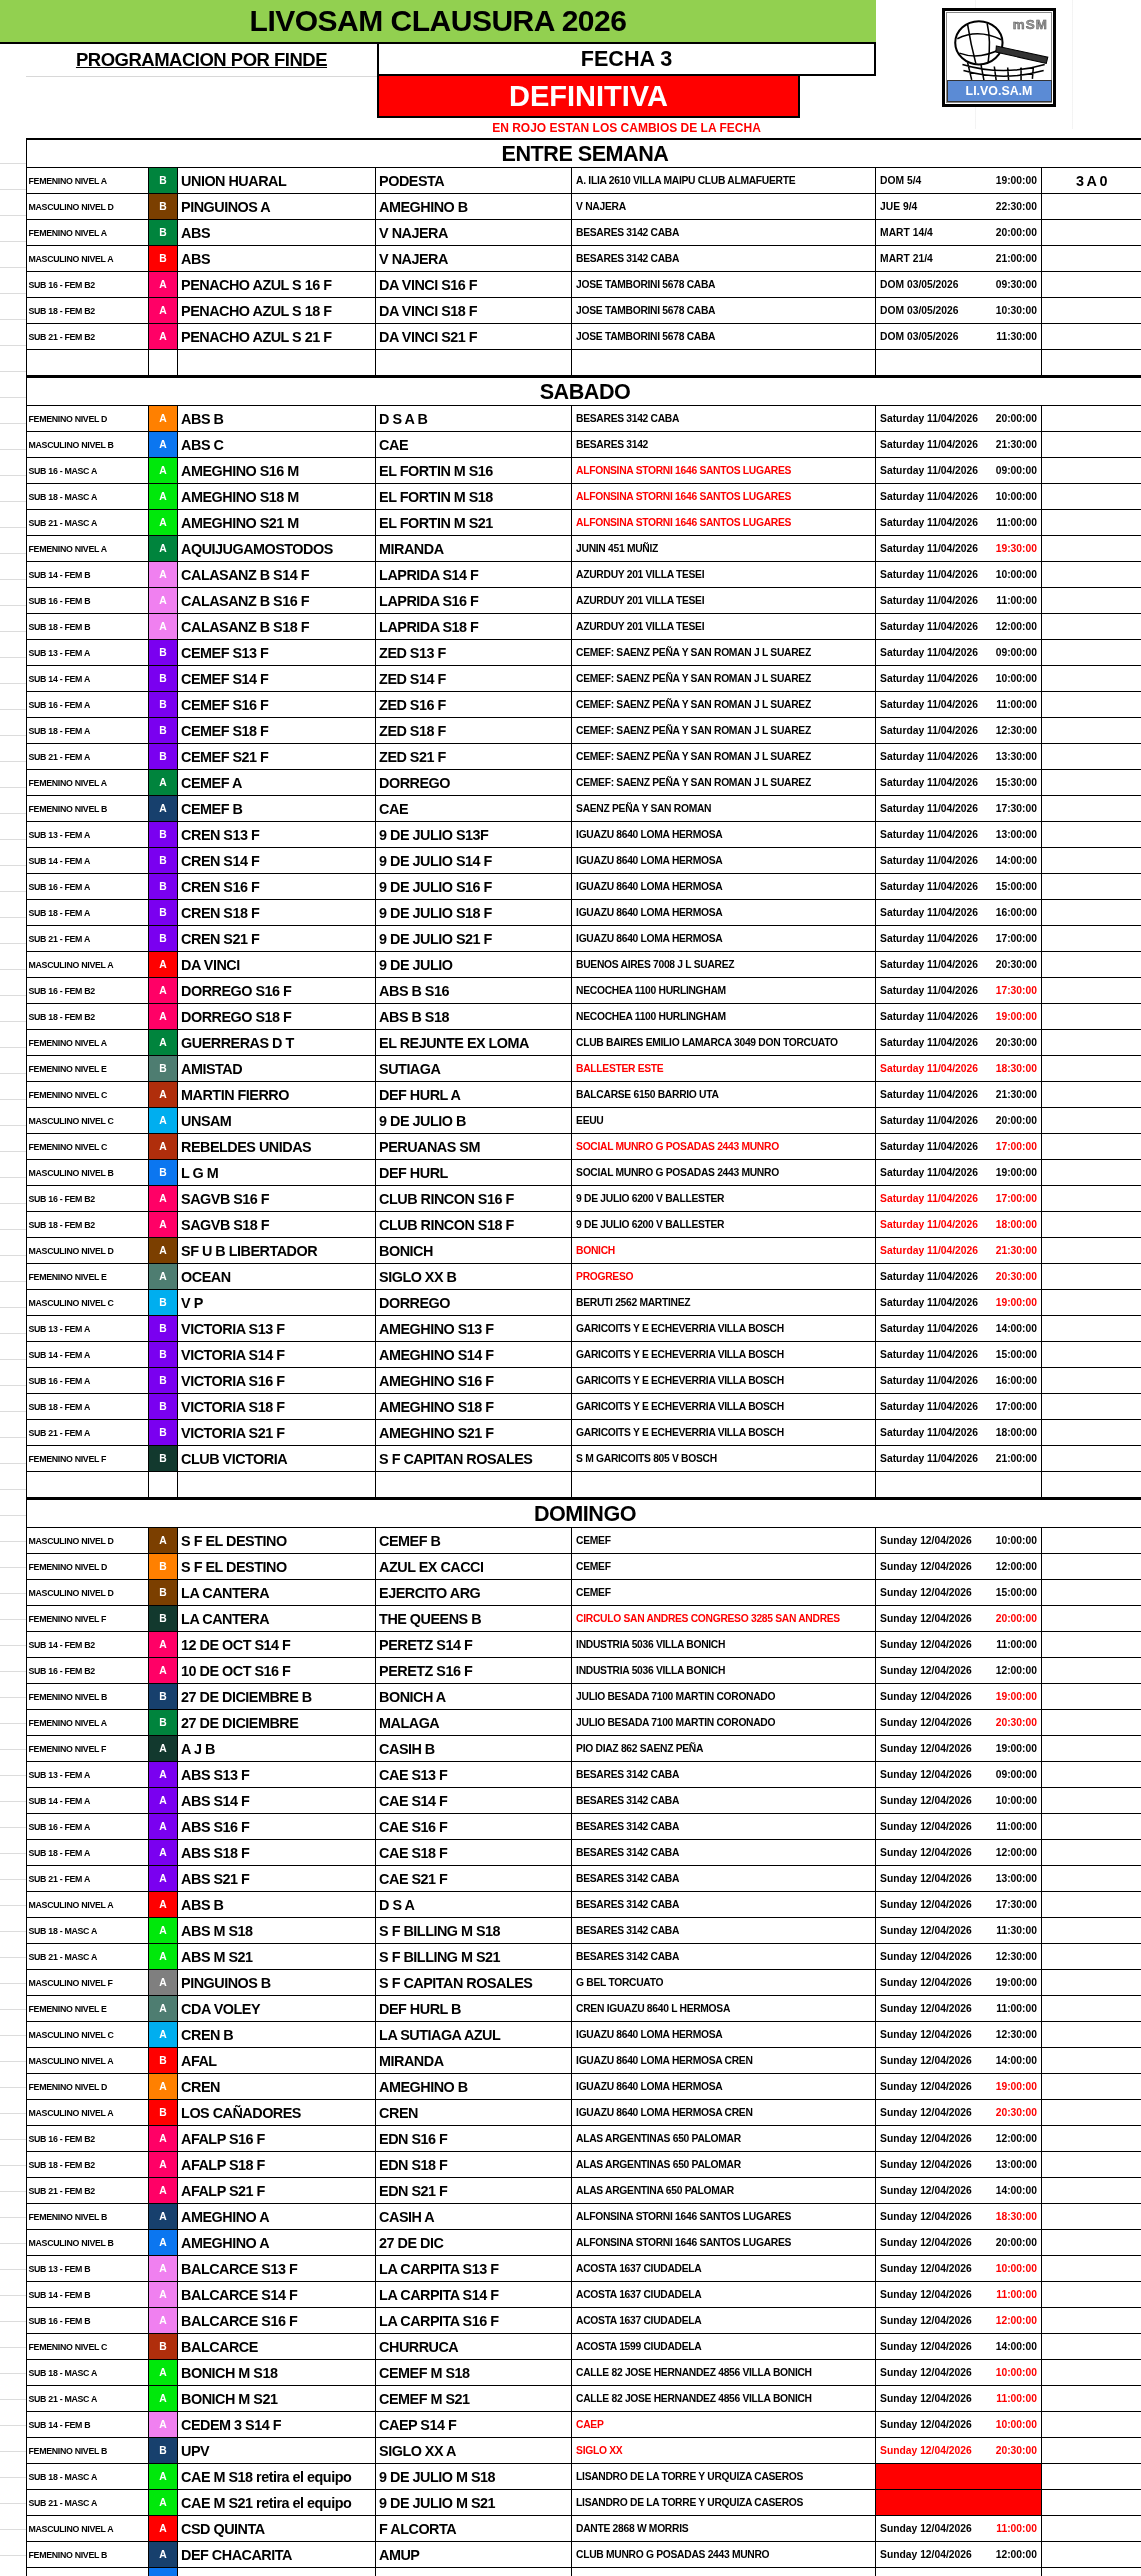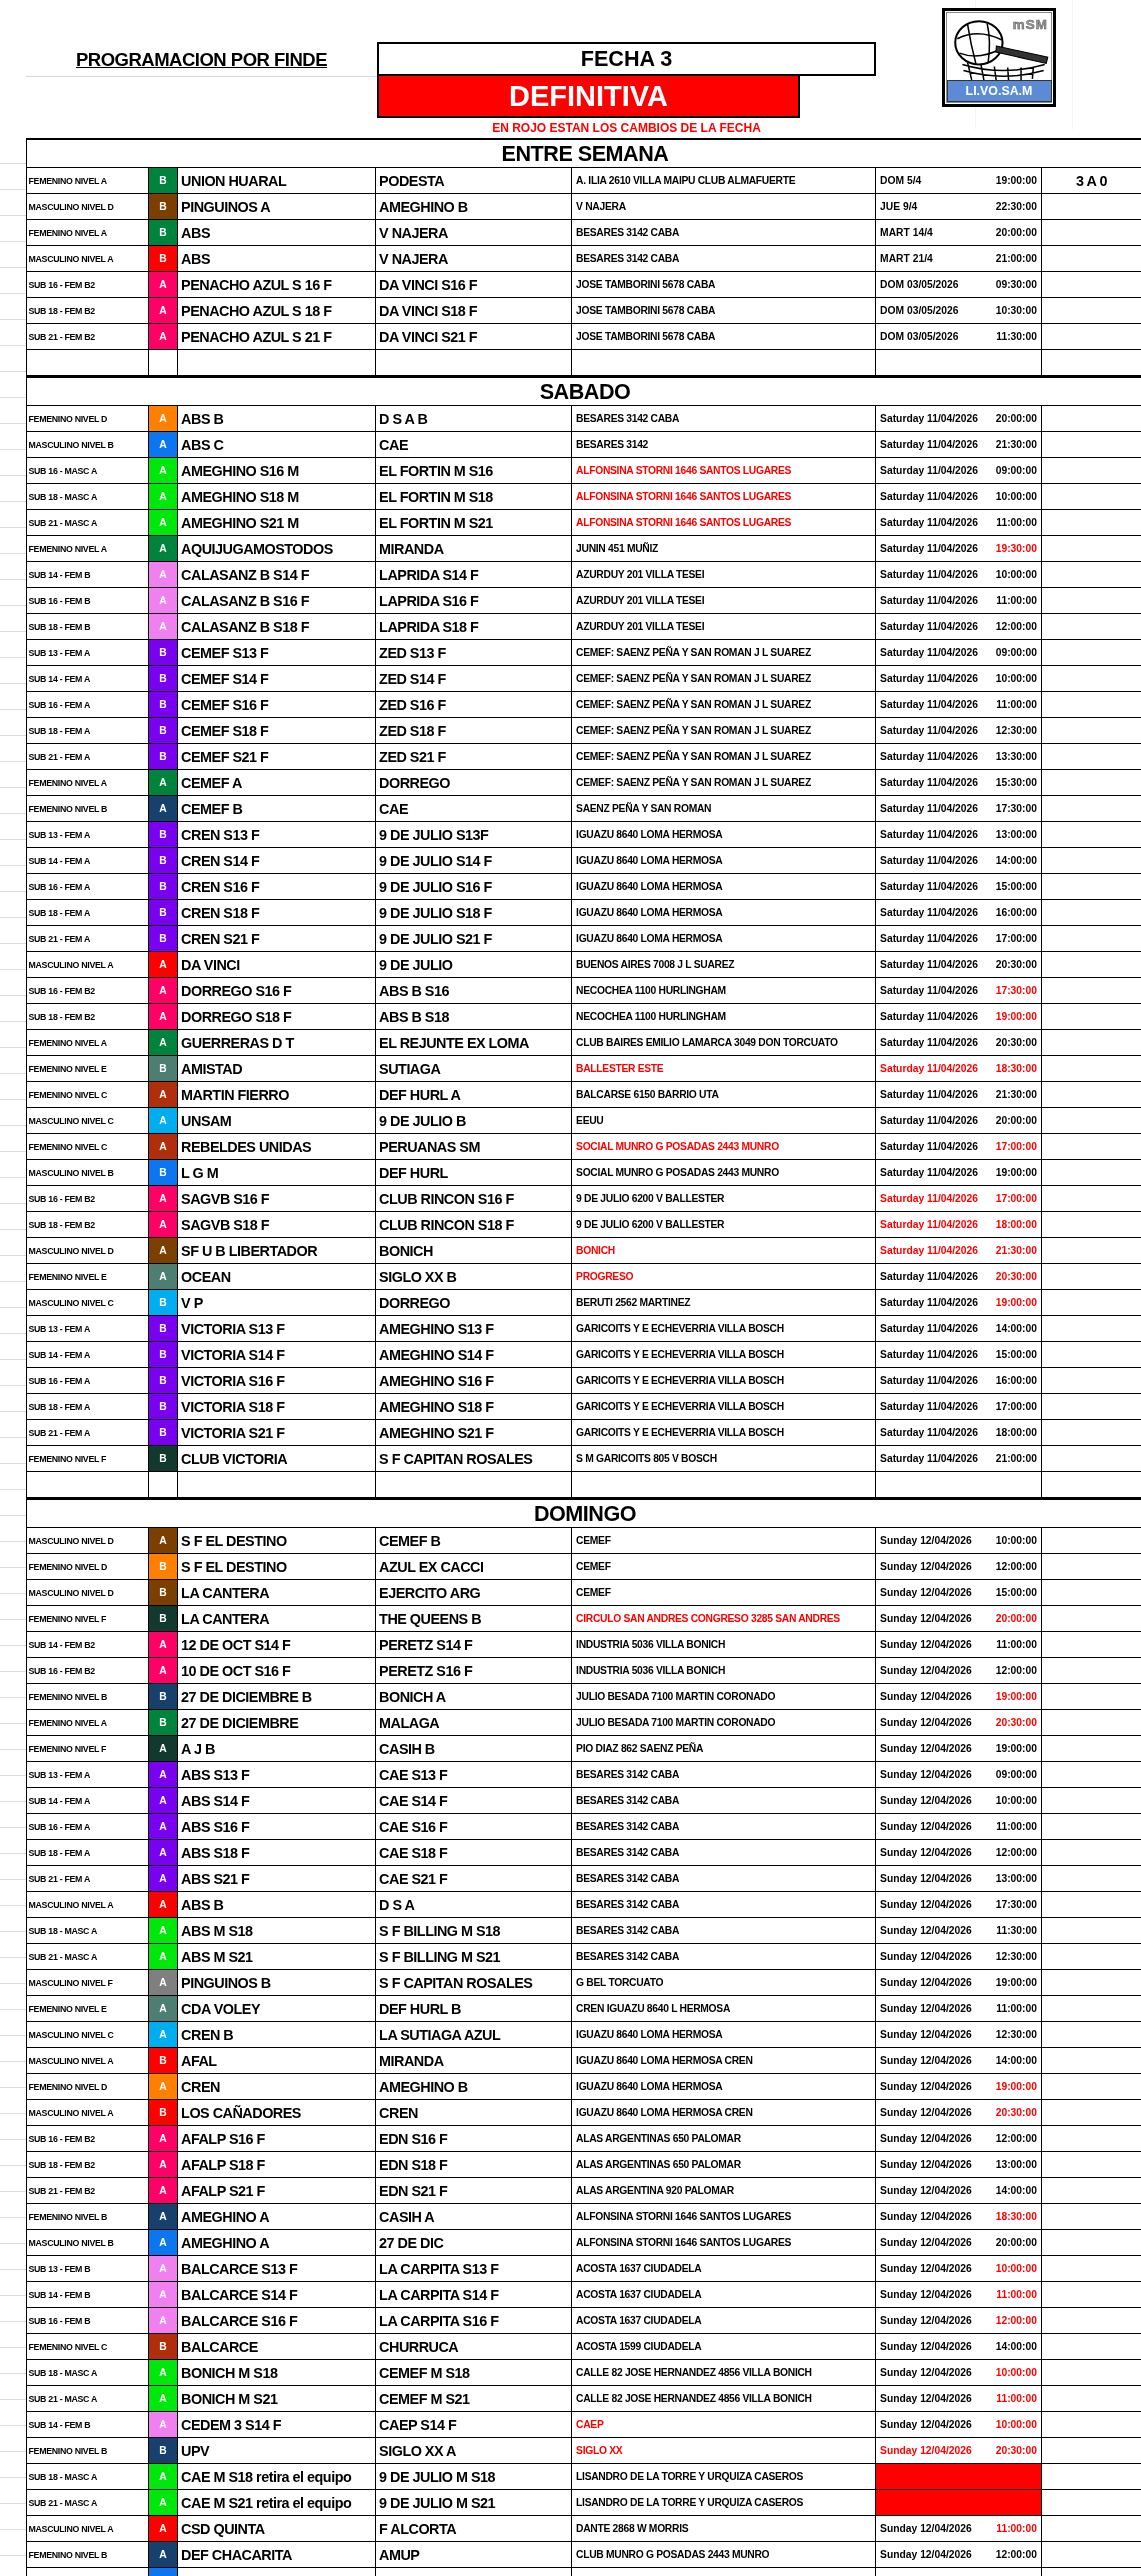--- a/index.html
+++ b/index.html
@@ -45,20 +45,23 @@
   .dt{font-size:10.3px;font-weight:bold;justify-content:space-between;padding:0 4.1px;}
   .dt.block{background:#FF0000;}
   .res{justify-content:center;font-size:14.4px;font-weight:bold;letter-spacing:-0.5px;}
   .red{color:#FF0000;}
 </style>
 </head>
 <body>
 
 <div class="sheet">
   <div class="top">
+    <div class="banner">
+      <span>LIVOSAM CLAUSURA 2026</span>
+    </div>
     <div class="progcell">PROGRAMACION POR FINDE</div>
     <div class="fecha">FECHA 3</div>
     <div class="defin">DEFINITIVA</div>
     <div class="nota">EN ROJO ESTAN LOS CAMBIOS DE LA FECHA</div>
     <div class="logo">
       <div class="inner"></div>
       <svg width="108" height="72" viewBox="0 0 210 140">
         <ellipse cx="62" cy="58" rx="46" ry="42" fill="#fff" stroke="#000" stroke-width="4"></ellipse>
         <path d="M20 50 Q60 30 106 52" fill="none" stroke="#000" stroke-width="3"></path>
         <path d="M40 22 Q46 60 56 98" fill="none" stroke="#000" stroke-width="3"></path>
@@ -970,21 +973,21 @@
           <span>Sunday 12/04/2026</span>
           <span>13:00:00</span>
         </div>
         <div class="cell res"></div>
       </div>
       <div class="row">
         <div class="cell cat">SUB 21 - FEM B2</div>
         <div class="cell letter" style="background: rgb(255, 0, 102);">A</div>
         <div class="cell team">AFALP S21 F</div>
         <div class="cell team">EDN S21 F</div>
-        <div class="cell venue">ALAS ARGENTINA 920 PALOMAR</div>
+        <div class="cell venue">ALAS ARGENTINA 650 PALOMAR</div>
         <div class="cell dt">
           <span>Sunday 12/04/2026</span>
           <span>14:00:00</span>
         </div>
         <div class="cell res"></div>
       </div>
       <div class="row">
         <div class="cell cat">FEMENINO NIVEL B</div>
         <div class="cell letter" style="background: rgb(23, 64, 109);">A</div>
         <div class="cell team">AMEGHINO A</div>

